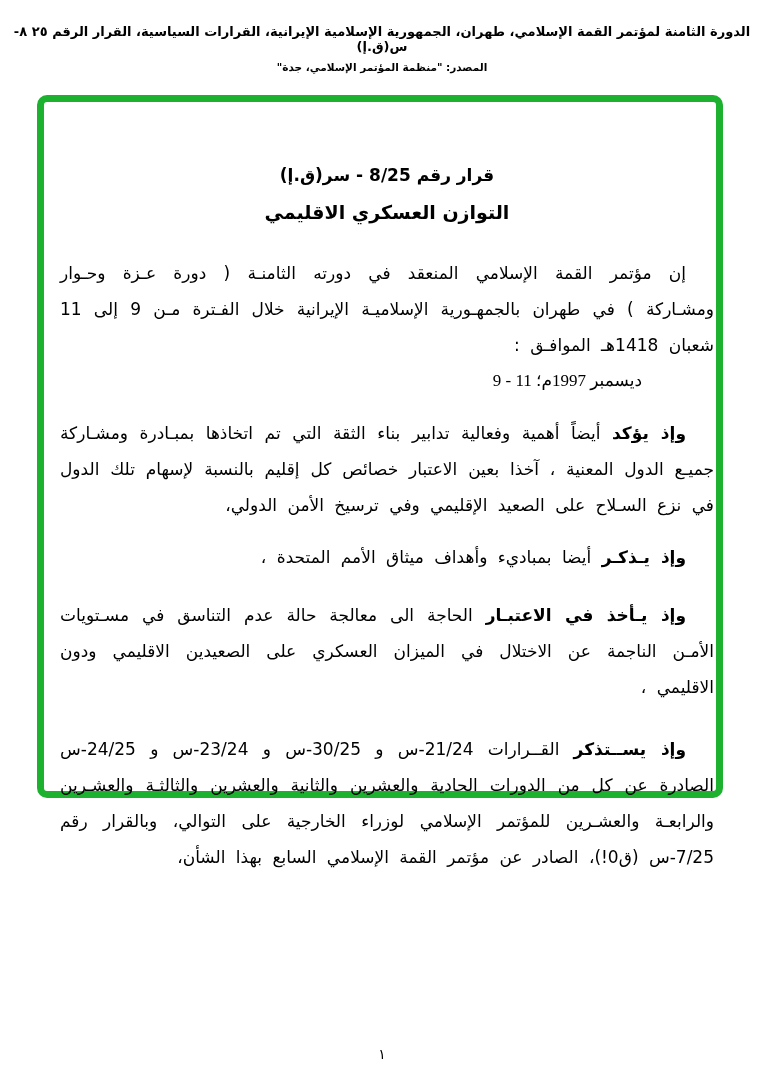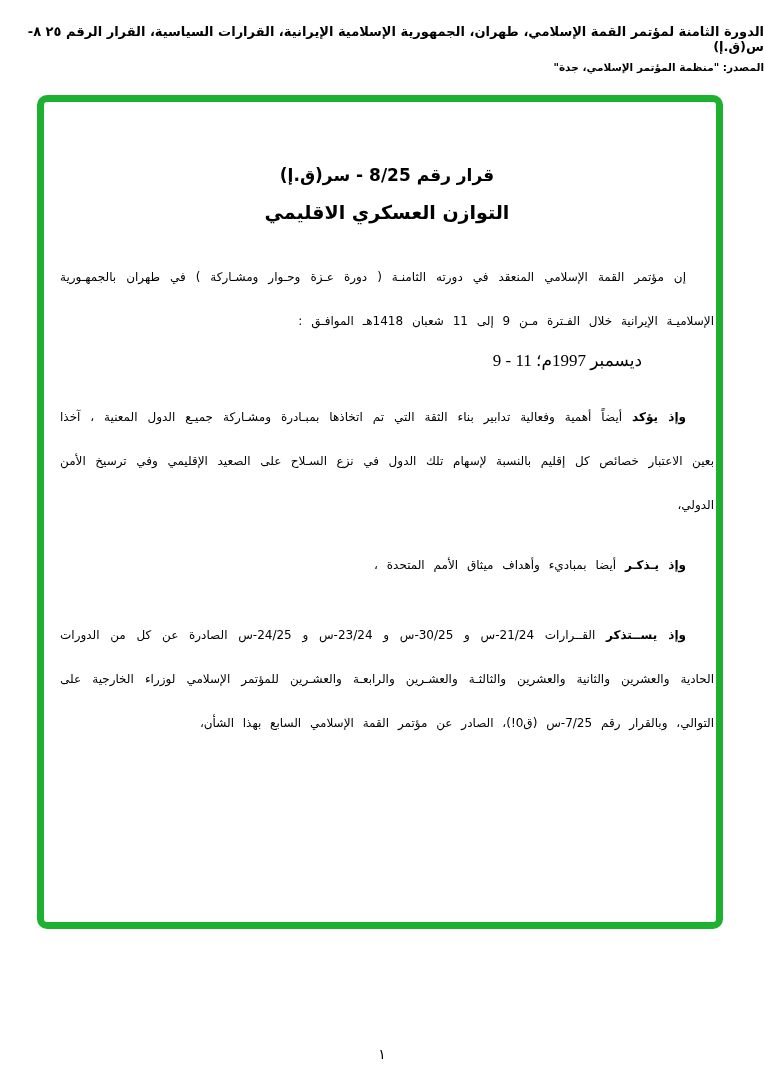--- a/index.html
+++ b/index.html
@@ -1,37 +1,37 @@
 <!DOCTYPE html>
 <html lang="ar"><head>
 <meta charset="utf-8">
 <style>
   html,body{margin:0;padding:0;}
   body{
     width:764px;height:1082px;position:relative;background:#ffffff;
     font-family:"DejaVu Sans", sans-serif;color:#000;overflow:hidden;
   }
   .header{
-    position:absolute;top:24px;left:0;right:0;direction:rtl;
+    position:absolute;top:24px;left:0;right:0;text-align:center;direction:rtl;
   }
   .header-line1{font-weight:bold;font-size:13px;letter-spacing:0;}
   .header-line2{font-weight:bold;font-size:10.5px;margin-top:7px;}
   .green-box{
-    position:absolute;left:37px;top:95px;width:686px;height:834px;
+    position:absolute;left:37px;top:95px;width:686px;height:703px;
     box-sizing:border-box;border:7px solid #1cb12e;border-radius:10px;background:#fff;
   }
   .content{
     position:absolute;top:61px;right:2px;left:16px;direction:rtl;
   }
   .title{text-align:center;font-weight:bold;}
   .title-1{font-size:17px;line-height:24px;}
   .title-2{font-size:16px;line-height:24px;margin-top:13px;}
   .title-3{font-size:19px;line-height:26px;margin-top:12px;}
   .para{
-    margin:0;text-align:justify;font-size:12px;line-height:44px;
+    margin:0;text-align:justify;font-size:17px;line-height:36px;
     word-spacing:5px;text-indent:28px;
   }
   .intro{margin-top:30px;}
   .date-line{
     direction:ltr;text-align:right;padding-right:72px;
     font-size:17px;line-height:36px;font-family:Liberation Serif, serif;
   }
   .lead{font-weight:bold;}
   .c0{margin-top:24px;}
   .c1{margin-top:16px;}
@@ -57,19 +57,20 @@
     <div class="title title-3">التوازن العسكري الاقليمي</div>
 
     <p class="para intro">إن مؤتمر القمة الإسلامي المنعقد في دورته الثامنـة ( دورة  عـزة  وحـوار  ومشـاركة ) في طهران بالجمهـورية الإسلاميـة الإيرانية خلال الفـترة مـن 9 إلى 11 شعبان 1418هـ  الموافـق :</p>
     <div class="date-line">9 - 11 ديسمبر 1997م؛</div>
 
 
     <p class="para c1"><span class="lead">وإذ يؤكد</span><span> أيضاً أهمية وفعالية تدابير بناء الثقة التي تم اتخاذها بمبـادرة ومشـاركة جميـع الدول المعنية ، آخذا بعين الاعتبار خصائص كل إقليم بالنسبة لإسهام تلك الدول في نزع السـلاح على الصعيد الإقليمي وفي ترسيخ الأمن الدولي،</span></p>
 
     <p class="para c2"><span class="lead">وإذ يـذكـر</span><span> أيضا بمباديء وأهداف ميثاق الأمم المتحدة ،</span></p>
 
+    <p class="para c3"><span class="lead">وإذ يـأخذ في الاعتبـار</span><span> الحاجة الى معالجة حالة عدم التناسق في مسـتويات الأمـن الناجمة عن الاختلال في الميزان العسكري على الصعيدين الاقليمي ودون الاقليمي ،</span></p>
 
     <p class="para c4"><span class="lead">وإذ يســتذكر</span><span> القــرارات 21/24-س و 30/25-س و 23/24-س و 24/25-س الصادرة عن كل من الدورات  الحادية والعشرين والثانية والعشرين والثالثـة والعشـرين والرابعـة والعشـرين للمؤتمر الإسلامي لوزراء الخارجية على التوالي، وبالقرار رقم 7/25-س (ق0!)، الصادر عن مؤتمر القمة الإسلامي السابع بهذا الشأن،</span></p>
 
   </div>
 </div>
 
 <div class="page-number">١</div>
 
 </body></html>

